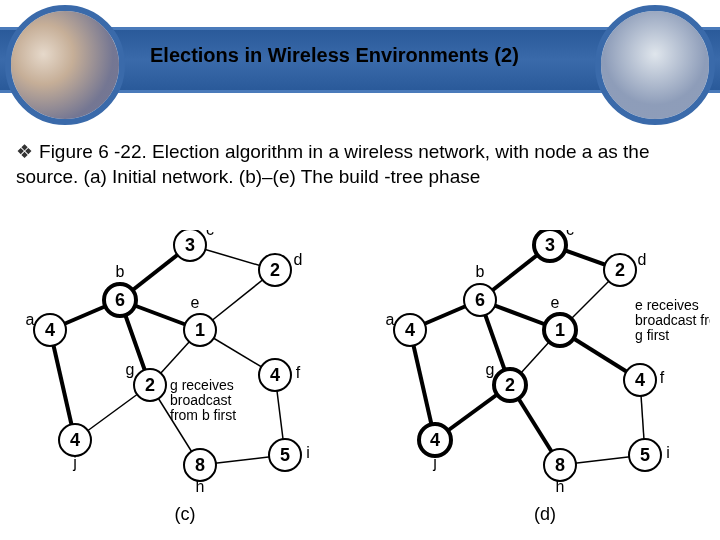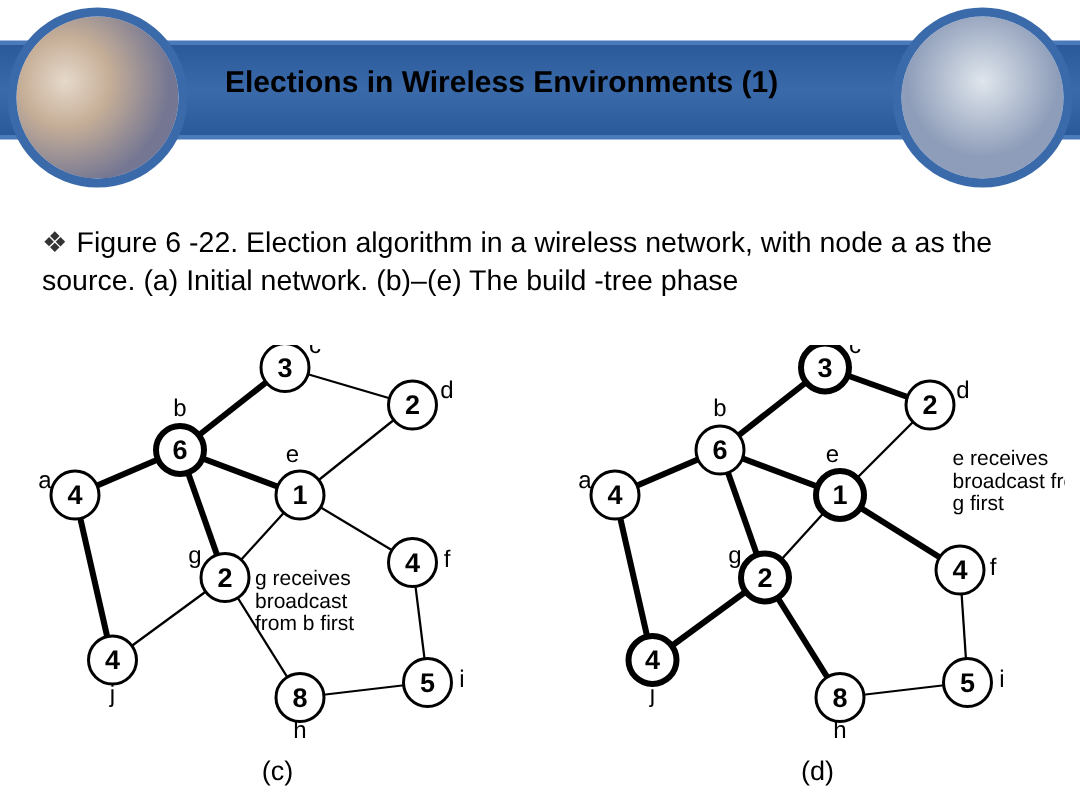--- a/index.html
+++ b/index.html
@@ -5,21 +5,21 @@
   * { margin: 0; padding: 0; box-sizing: border-box; }
   body { width: 720px; height: 540px; background: #fff; font-family: Arial, sans-serif; position: relative; overflow: hidden; }
   .header-band { position: absolute; top: 30px; left: 0; width: 720px; height: 60px; background: linear-gradient(to bottom, #2a5a9a 0%, #3a6aaa 50%, #2a5a9a 100%); }
   .header-band::before { content: ""; position: absolute; top: -3px; left: 0; width: 100%; height: 3px; background: #4a7aba; }
   .header-band::after { content: ""; position: absolute; bottom: -3px; left: 0; width: 100%; height: 3px; background: #4a7aba; }
   .circ-left { position: absolute; top: 5px; left: 5px; width: 120px; height: 120px; border-radius: 50%; background: #dde8f5; border: 6px solid #3a6aaa; overflow: hidden; z-index: 2; }
   .circ-left .photo { position: absolute; inset: 0; background: radial-gradient(circle at 30% 40%, #e8d5c0 0%, #c0a080 30%, #5a5a7a 70%); opacity: 0.8; }
   .circ-right { position: absolute; top: 5px; right: 5px; width: 120px; height: 120px; border-radius: 50%; background: #dde8f5; border: 6px solid #3a6aaa; overflow: hidden; z-index: 2; }
   .circ-right .photo { position: absolute; inset: 0; background: radial-gradient(circle at 50% 40%, #e0e5ea 0%, #7a8aaa 60%); opacity: 0.8; }
   .title { position: absolute; top: 44px; left: 150px; width: 440px; font-size: 20px; font-weight: bold; color: #000; z-index: 3; }
-  .bullet { position: absolute; top: 140px; left: 28px; width: 670px; font-size: 19px; line-height: 1.3; color: #000; margin-top: 11px; }
+  .bullet { position: absolute; top: 140px; left: 16px; width: 670px; font-size: 19px; line-height: 1.3; color: #000; }
   .bullet::before { content: "❖"; margin-right: 6px; color: #333; }
   .diagrams { position: absolute; top: 230px; left: 0; width: 720px; height: 300px; }
   .panel { position: absolute; top: 0; bottom: 0; }
   .panel.left { left: 20px; width: 330px; }
   .panel.right { left: 380px; width: 330px; }
   svg { width: 100%; height: 100%; }
   .node { fill: #fff; stroke: #000; stroke-width: 2; }
   .node.bold { stroke-width: 4; }
   .edge { stroke: #000; stroke-width: 1.5; fill: none; }
   .edge.bold { stroke-width: 4; }
@@ -31,21 +31,21 @@
 </head>
 <body>
 
 <div class="header-band"></div>
 <div class="circ-left">
     <div class="photo"></div>
   </div>
 <div class="circ-right">
     <div class="photo"></div>
   </div>
-<div class="title">Elections in Wireless Environments (1)</div>
+<div class="title">Elections in Wireless Environments (2)</div>
 
 <div class="bullet">Figure 6 -22. Election algorithm in a wireless network, with node a as the source. (a) Initial network. (b)–(e) The build -tree phase</div>
 
 <div class="diagrams">
 
   <div class="panel left">
     <svg viewBox="0 0 330 300">
 
       <line class="edge bold" x1="30" y1="100" x2="100" y2="70"></line>
       <line class="edge bold" x1="30" y1="100" x2="55" y2="210"></line>

